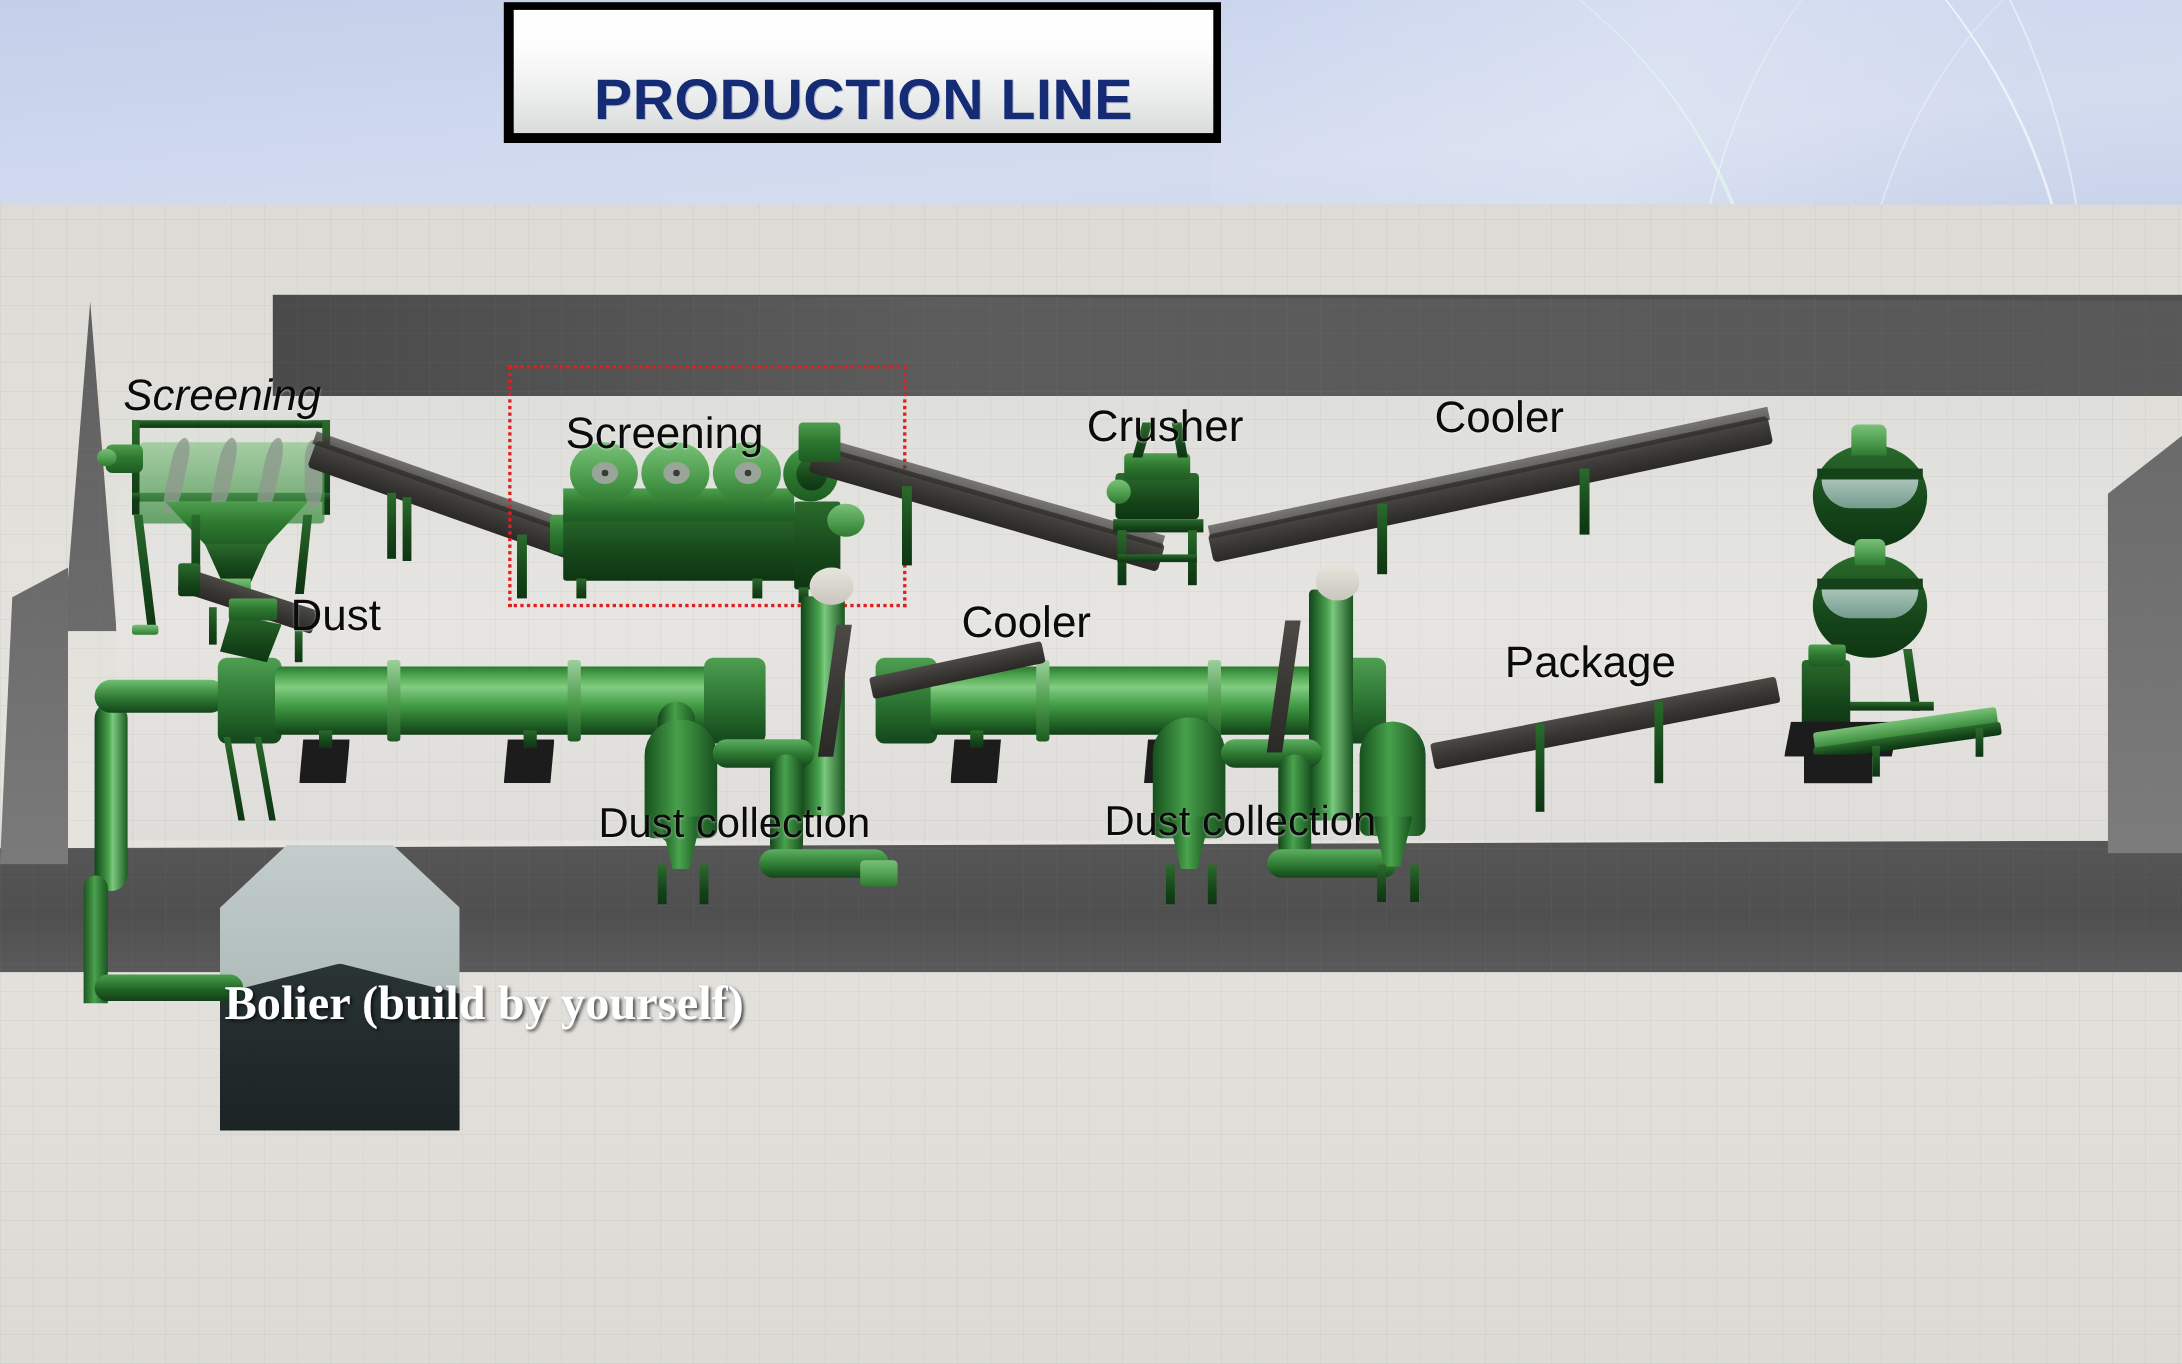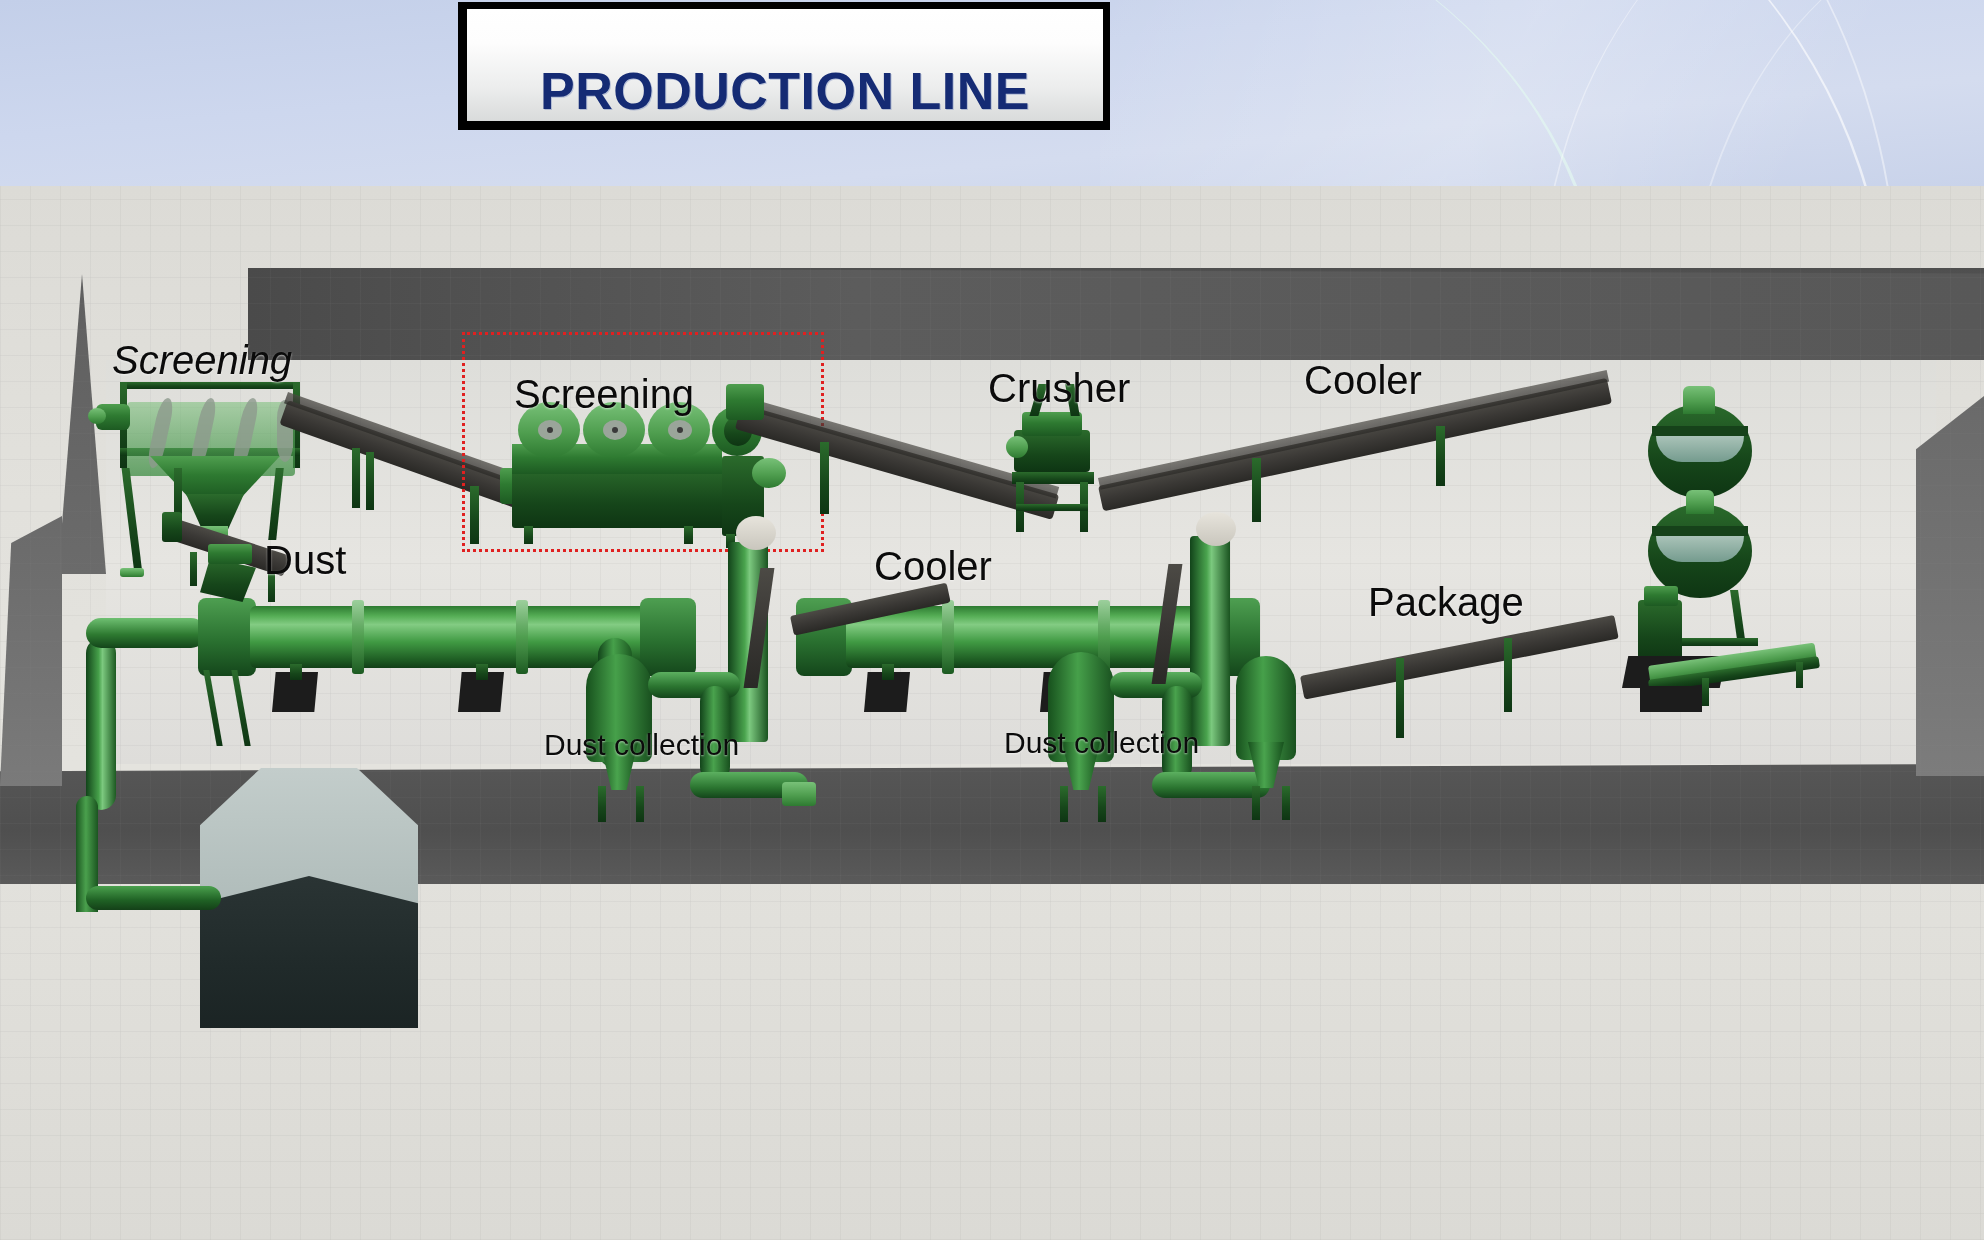--- a/index.html
+++ b/index.html
@@ -133,21 +133,21 @@
     background:transparent;
   }
 
   
   .lbl {
     position:absolute;
     font-family:"Liberation Sans", sans-serif;
     font-size:40px; color:#0b0b0b; white-space:nowrap;
     text-shadow:0 1px 2px rgba(255,255,255,.55);
   }
-  .lbl-sm { font-size:30px; }
+  .lbl-sm { font-size:38px; }
   .lbl-boiler {
     position:absolute;
     font-family:"Liberation Serif", serif;
     font-weight:bold; font-size:44px; color:#ffffff;
     text-shadow:2px 2px 3px rgba(0,0,0,.65);
     white-space:nowrap;
   }
 
   
   .boiler-body {
@@ -419,15 +419,16 @@
 
     <div class="lbl" style="left:112px; top:152px;font-style:italic;">Screening</div>
     <div class="lbl" style="left:514px; top:186px;">Screening</div>
     <div class="lbl" style="left:988px; top:180px;">Crusher</div>
     <div class="lbl" style="left:1304px; top:172px;">Cooler</div>
     <div class="lbl" style="left:264px; top:352px;">Dust</div>
     <div class="lbl" style="left:874px; top:358px;">Cooler</div>
     <div class="lbl" style="left:1368px; top:394px;">Package</div>
     <div class="lbl lbl-sm" style="left:544px; top:542px;">Dust collection</div>
     <div class="lbl lbl-sm" style="left:1004px; top:540px;">Dust collection</div>
+    <div class="lbl-boiler" style="left:204px; top:700px;">Bolier (build by yourself)</div>
 
   </div>
 </div>
 
 </body></html>

